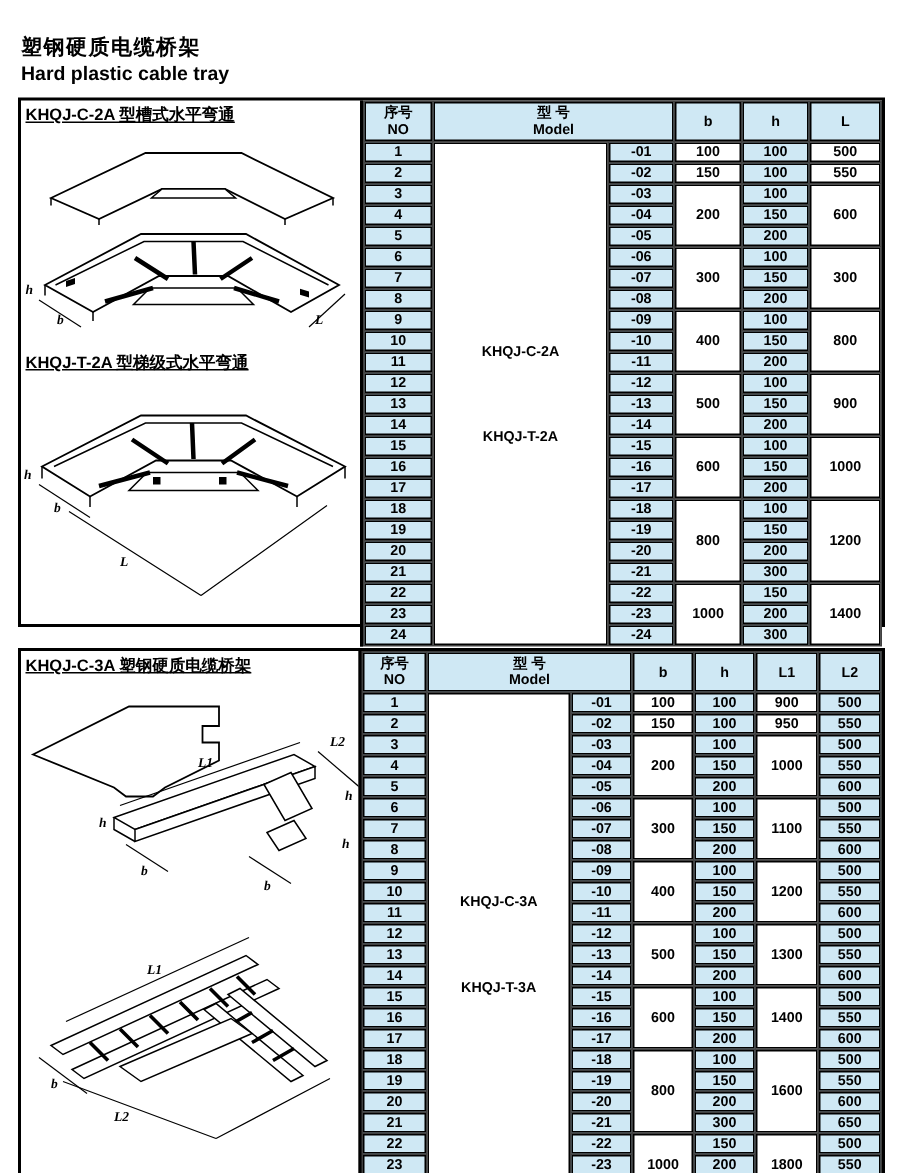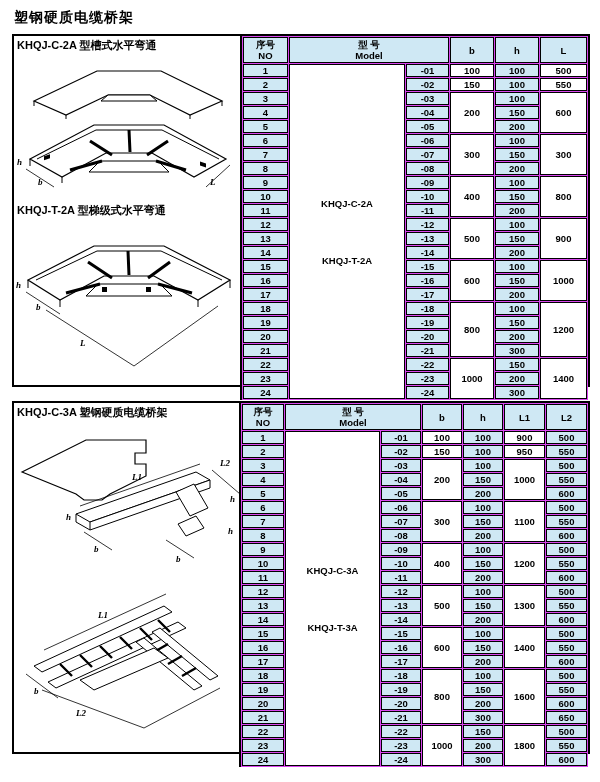--- a/index.html
+++ b/index.html
@@ -1,43 +1,43 @@
 <!DOCTYPE html>
 <html style="--blue: #cfe8f4; --line: #000000;"><head>
 <meta charset="utf-8">
 <style>
   :root { --blue:#cfe8f4; --line:#000; }
   * { box-sizing:border-box; margin:0; padding:0; }
   body {
     width:600px; height:782px; background:#fff; overflow:hidden;
     font-family:"Liberation Sans","DejaVu Sans",sans-serif; color:#000;
   }
-  .page { position:relative; width:600px; height:782px; padding:8px 10px 4px 12px; }
+  .page { position:relative; width:600px; height:782px; padding:22px 10px 4px 12px; }
   .titles { margin-left:2px; margin-bottom:8px; }
   .title-zh { font-size:14px; font-weight:bold; letter-spacing:1px; line-height:18px; }
   .title-en { font-size:13px; font-weight:bold; line-height:17px; }
 
   .panel {
     width:578px; height:353px; border:2px solid var(--line);
     display:flex; background:#fff;
   }
   .panel + .panel { margin-top:14px; }
   .panel-left { flex:1 1 auto; position:relative; overflow:hidden; }
   .sec-label {
-    font-size:11px; font-weight:bold; 
+    font-size:11px; font-weight:bold; text-decoration:underline;
     padding:2px 0 0 3px; white-space:nowrap;
   }
   .sec-label.mid { padding-top:0; }
   .drawing { display:block; }
 
   table.spec {
     flex:0 0 345px; width:345px; height:100%;
     border-collapse:separate; border-spacing:1px;
     border-left:2px solid var(--line);
-    table-layout:fixed; background:#d946ef;
+    table-layout:fixed; background:#404040;
   }
   th, td {
     border:1.5px solid var(--line); text-align:center; vertical-align:middle;
     font-size:9.5px; font-weight:bold; padding:0; overflow:hidden; white-space:nowrap;
   }
   th { background:var(--blue); height:26px; line-height:11px; }
   td.chip-td { background:var(--blue); }
   td.merge-td { background:#fff; }
   td.model-cell { background:#fff; vertical-align:middle; }
   td.model-cell .mwrap {
@@ -46,20 +46,21 @@
   }
   svg text { font-size:9px; font-style:italic; font-weight:bold; font-family:"Liberation Serif","DejaVu Serif",serif; }
 </style>
 </head>
 <body>
 
 <div class="page">
 
   <div class="titles">
     <div class="title-zh">塑钢硬质电缆桥架</div>
+    <div class="title-en">Hard plastic cable tray</div>
   </div>
 
   <div class="panel">
     <div class="panel-left">
       <div class="sec-label">KHQJ-C-2A 型槽式水平弯通</div>
 
       <svg class="drawing" width="229" height="150" viewBox="0 0 229 150">
 
         <path d="M20,48 L83,18 L147,18 L208,48 L176,62 L136,42 L94,42 L52,62 Z" fill="#fff" stroke="#000" stroke-width="1.2"></path>
         <path d="M94,42 L136,42 L143,48 L87,48 Z" fill="#fff" stroke="#000" stroke-width="1"></path>

